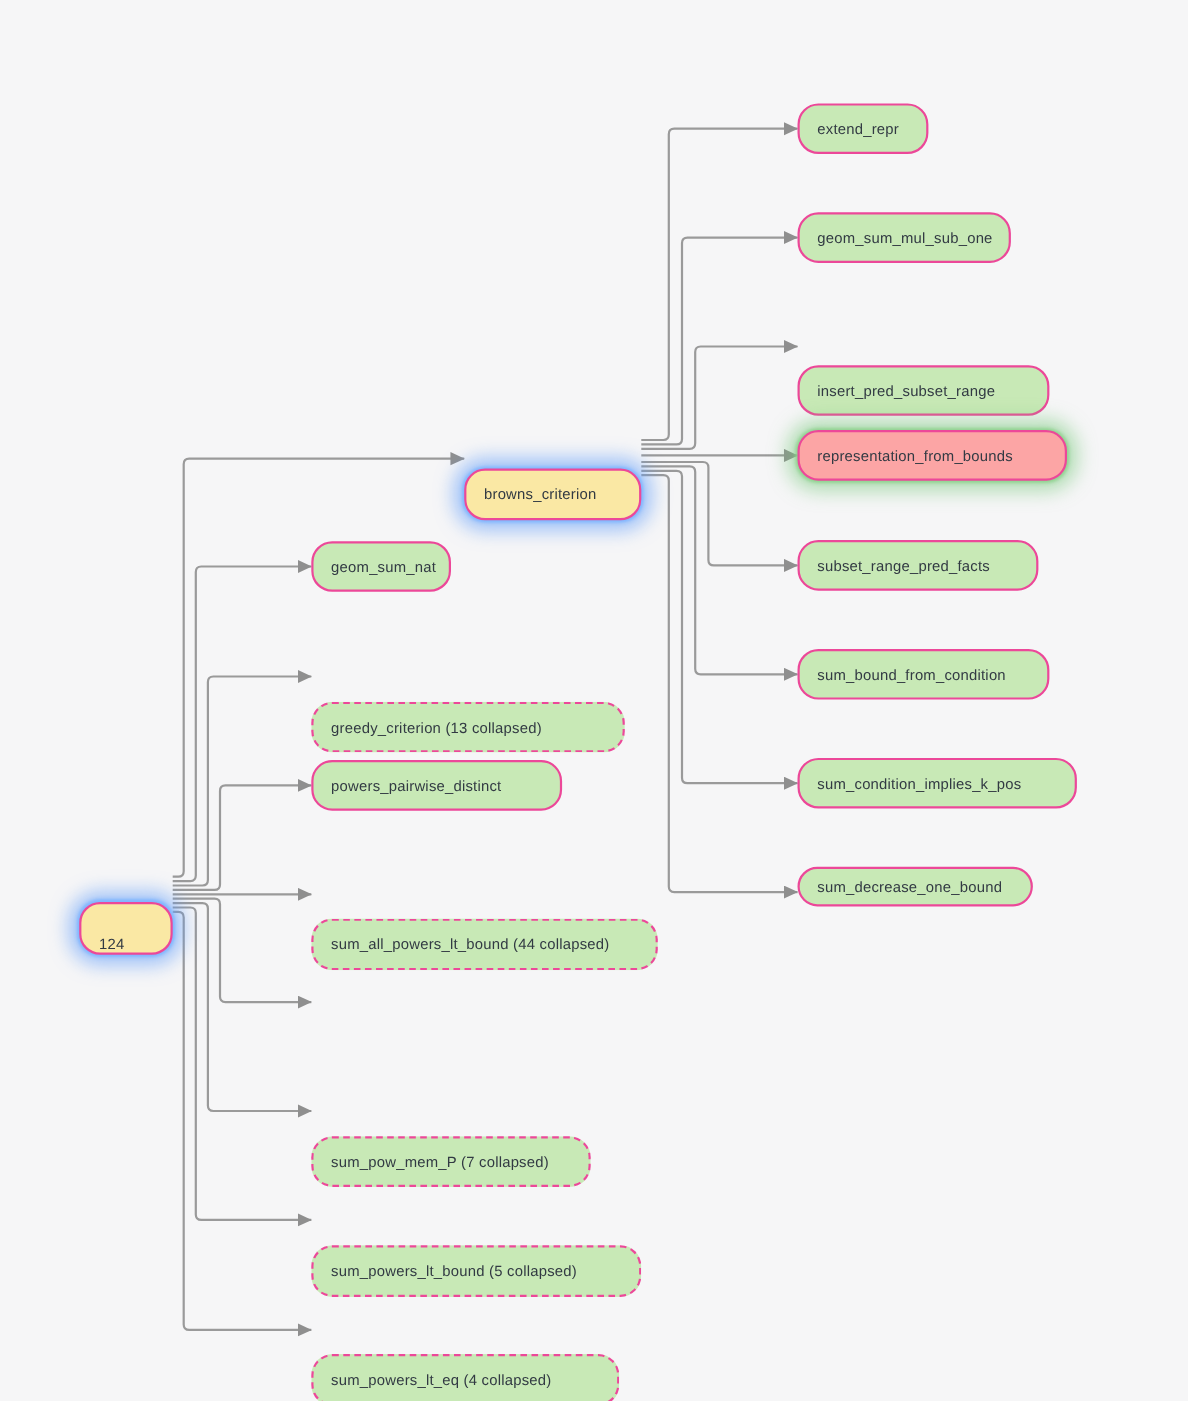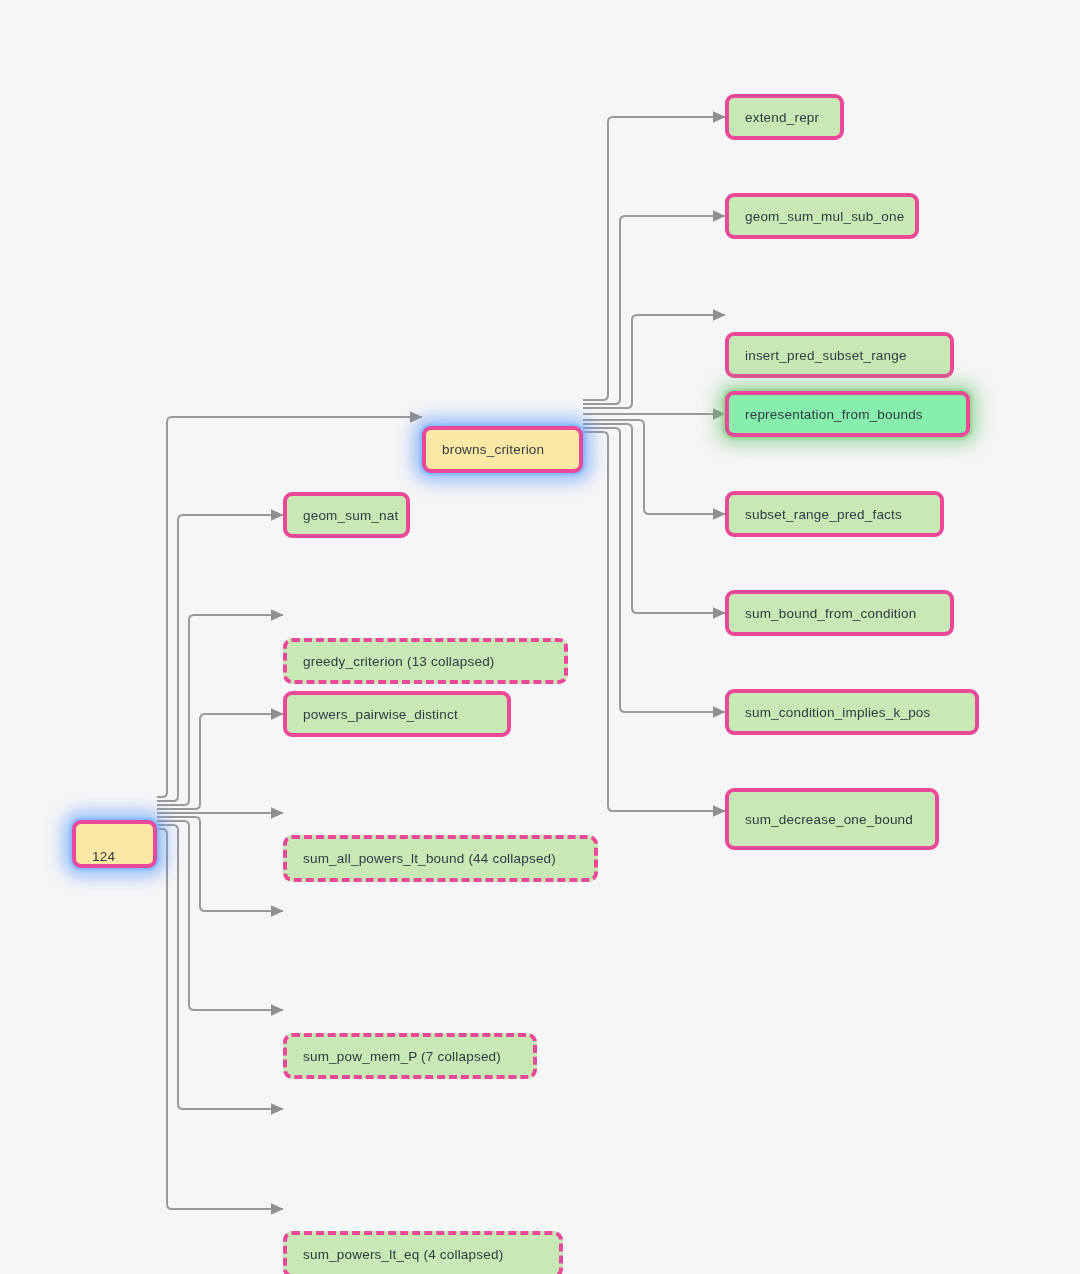--- a/index.html
+++ b/index.html
@@ -12,36 +12,36 @@
   }
   #edge-layer{position:absolute;left:0;top:0;width:100%;height:100%;}
   .edge{fill:none;stroke:#9a9a9a;stroke-width:2;}
   .node{
     position:absolute;
     box-sizing:border-box;
     display:flex;
     align-items:center;
     padding:0 16px;
     background:#c8e9b6;
-    border:4px solid #ec4899;
-    border-radius:9px;
+    border:2px solid #ec4899;
+    border-radius:19px;
     font-size:13.5px;
     color:#323a43;
     letter-spacing:.2px;
     white-space:nowrap;
     cursor:pointer;
   }
   .node.collapsed{border-style:dashed;margin-top:46px;}
   .node.selected{
     background:#fae8a4;
     box-shadow:0 0 3px 2px rgba(125,180,255,.95), 0 0 16px 10px rgba(95,155,250,.55);
     margin-top:32px;
   }
   .node.muted{
-    background:#86efac;
+    background:#fca5a5;
     box-shadow:0 0 3px 2px rgba(140,210,140,.9), 0 0 16px 10px rgba(115,200,120,.5);
   }
   .node .lbl{pointer-events:none;}
 </style>
 </head>
 <body>
 
 <div id="stage">
 
   <svg id="edge-layer" width="1080" height="1274" viewBox="0 0 1080 1274" aria-hidden="true">
@@ -100,21 +100,21 @@
   </div>
 
   <div class="node" style="left:725px;top:590px;width:229px;height:46px;">
     <span class="lbl">sum_bound_from_condition</span>
   </div>
 
   <div class="node" style="left:725px;top:689px;width:254px;height:46px;">
     <span class="lbl">sum_condition_implies_k_pos</span>
   </div>
 
-  <div class="node" style="left:725px;top:788px;width:214px;height:62px;">
+  <div class="node" style="left:725px;top:788px;width:214px;height:36px;">
     <span class="lbl">sum_decrease_one_bound</span>
   </div>
 
   <div class="node" style="left:283px;top:492px;width:127px;height:46px;">
     <span class="lbl">geom_sum_nat</span>
   </div>
 
   <div class="node collapsed" style="left:283px;top:592px;width:285px;height:46px;">
     <span class="lbl">greedy_criterion (13 collapsed)</span>
   </div>
@@ -125,18 +125,21 @@
 
   <div class="node collapsed" style="left:283px;top:789px;width:315px;height:47px;">
     <span class="lbl">sum_all_powers_lt_bound (44 collapsed)</span>
   </div>
 
 
   <div class="node collapsed" style="left:283px;top:987px;width:254px;height:46px;">
     <span class="lbl">sum_pow_mem_P (7 collapsed)</span>
   </div>
 
+  <div class="node collapsed" style="left:283px;top:1086px;width:300px;height:47px;">
+    <span class="lbl">sum_powers_lt_bound (5 collapsed)</span>
+  </div>
 
   <div class="node collapsed" style="left:283px;top:1185px;width:280px;height:47px;">
     <span class="lbl">sum_powers_lt_eq (4 collapsed)</span>
   </div>
 
 </div>
 
 </body></html>

